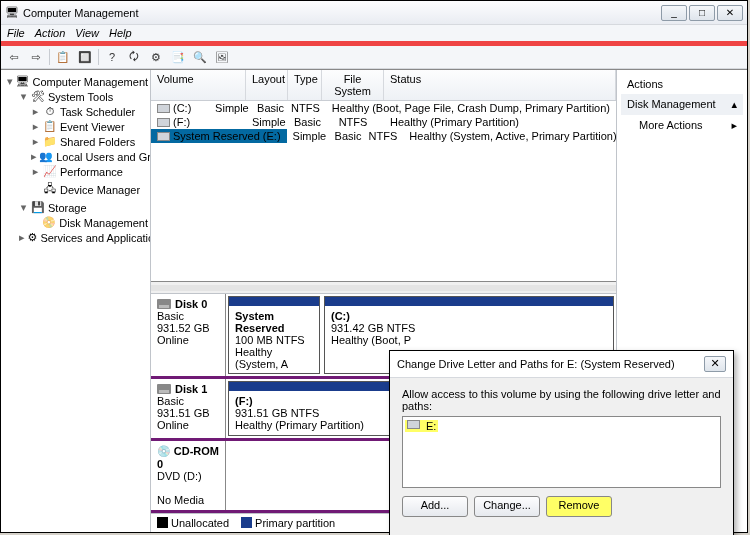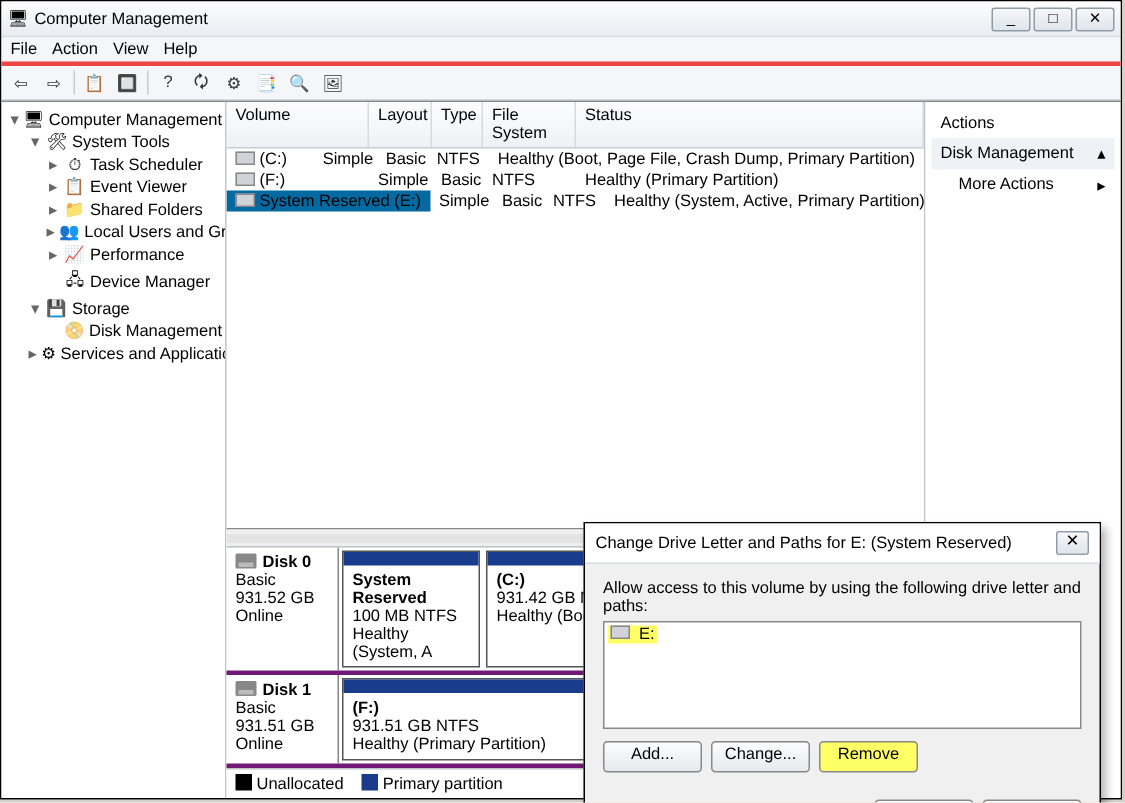--- a/index.html
+++ b/index.html
@@ -2,37 +2,37 @@
 <html><head>
 <meta charset="utf-8">
 <style>
 * { box-sizing: border-box; font-family: "Segoe UI", Tahoma, sans-serif; font-size: 11px; }
 body { margin: 0; background: #d4d0c8; width: 750px; height: 535px; overflow: hidden; }
 .window { border: 1px solid #000; background: #fff; width: 748px; height: 533px; display: flex; flex-direction: column; }
 .titlebar { background: linear-gradient(#fdfdfe, #e9ecf2); border-bottom: 1px solid #d6d9de; height: 24px; display: flex; align-items: center; padding: 0 4px; }
 .titlebar .title { flex: 1; padding-left: 4px; }
 .winbtns { display: flex; gap: 2px; }
 .winbtn { width: 26px; height: 16px; border: 1px solid #8e9ba8; border-radius: 2px; background: linear-gradient(#f5f7fa,#dfe5ec); text-align: center; line-height: 13px; font-size: 10px; cursor: pointer; }
-.menubar { display: flex; gap: 10px; padding: 2px 6px; border-bottom: 3px solid #ef4444; background: #f4f6f9; }
+.menubar { display: flex; gap: 10px; padding: 2px 6px; border-bottom: 5px solid #ef4444; background: #f4f6f9; font-style: italic; }
 .menubar span { cursor: pointer; }
 .toolbar { display: flex; gap: 4px; padding: 2px 4px; border-bottom: 1px solid #d6d9de; background: #f4f6f9; align-items: center; }
 .tbtn { width: 18px; height: 18px; display: flex; align-items: center; justify-content: center; font-size: 11px; color: #333; cursor: pointer; }
 .sep { width: 1px; height: 16px; background: #c8ccd2; }
 .body { flex: 1; display: flex; border-top: 1px solid #888; position: relative; }
 .tree { width: 150px; border-right: 1px solid #c0c4ca; background: #fff; padding: 4px 2px 4px 4px; overflow: hidden; white-space: nowrap; }
 .tree .node { padding: 1px 0 1px 2px; display: flex; align-items: center; gap: 3px; cursor: pointer; }
 .tree .ind1 { margin-left: 12px; }
 .tree .ind2 { margin-left: 24px; }
 .tw { width: 9px; text-align: center; color: #666; }
 .ico { width: 14px; text-align: center; }
 .center { flex: 1; display: flex; flex-direction: column; border-right: 1px solid #c0c4ca; min-width: 0; }
 .volumes { flex: 1; overflow: hidden; }
 .vhead { display: flex; background: linear-gradient(#fdfdfe,#eef1f5); border-bottom: 1px solid #c9cdd3; }
 .vhead div { padding: 3px 6px; border-right: 1px solid #d6d9de; }
-.c-vol { width: 95px; } .c-lay { width: 42px; } .c-typ { width: 34px; } .c-fs { width: 62px; } .c-stat { flex: 1; }
+.c-vol { width: 95px; } .c-lay { width: 42px; } .c-typ { width: 34px; } .c-fs { width: 62px; text-align: center; } .c-stat { flex: 1; }
 .vrow { display: flex; padding: 0 0 0 0; }
 .vrow div { padding: 1px 6px; white-space: nowrap; }
 .hl { background: #0369a1; }
 .diskarea { border-top: 1px solid #888; background: #fff; }
 .diskhead-scroll { height: 12px; background: #f0f0f0; border-bottom: 1px solid #c0c4ca; position: relative; }
 .diskhead-scroll::before { content: ""; position: absolute; left: 0; right: 0; top: 3px; height: 6px; background: #e4e4e4; }
 .diskrow { display: flex; border-bottom: 3px solid #701a75; min-height: 62px; }
 .diskinfo { width: 75px; border-right: 1px solid #888; padding: 4px 6px; }
 .diskparts { flex: 1; display: flex; }
 .part { border: 1px solid #555; margin: 2px; padding: 3px 6px; min-width: 88px; position: relative; }
@@ -209,20 +209,27 @@
             <span class="diskicon"></span><b>Disk 1</b><br>
             <span>Basic</span><br><span>931.51 GB</span><br><span>Online</span>
           </div>
           <div class="diskparts">
             <div class="part" style="flex:1">
                 <div class="pbar"></div>
                 <div class="pbody"><b>(F:)</b><span>931.51 GB NTFS</span><br><span>Healthy (Primary Partition)</span></div>
               </div>
           </div>
         </div>
+        <div class="diskrow" style="min-height:48px">
+          <div class="diskinfo">
+            <span>💿</span> <b>CD-ROM 0</b><br>
+            <span>DVD (D:)</span><br><br><span>No Media</span>
+          </div>
+          <div class="diskparts"></div>
+        </div>
         <div class="legend">
           <span><span class="swatch sw-black"></span><span>Unallocated</span></span>
           <span><span class="swatch sw-blue"></span><span>Primary partition</span></span>
         </div>
       </div>
     </div>
 
     <div class="actions">
       <div class="ahead">Actions</div>
       <div class="aitem">

